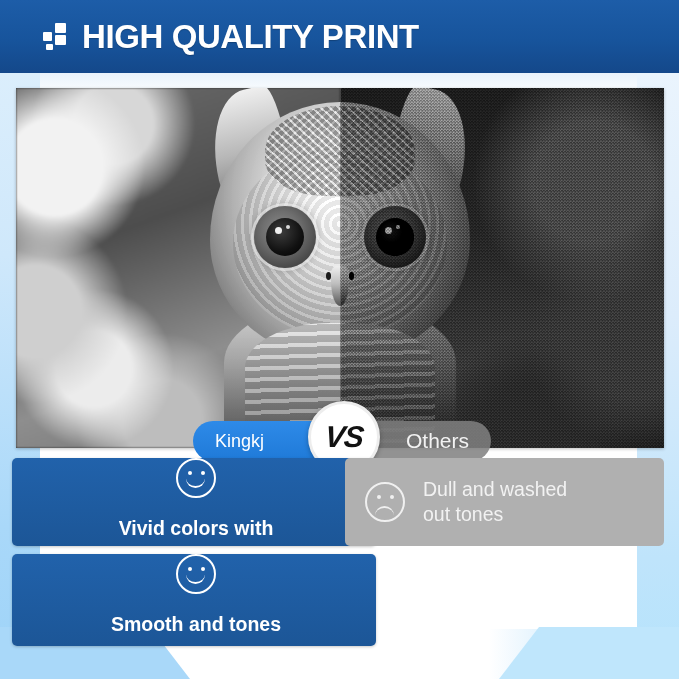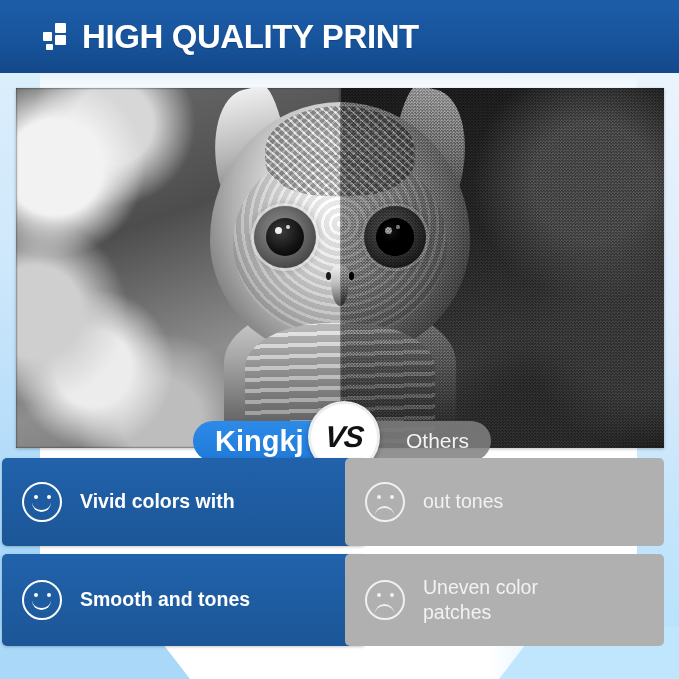--- a/index.html
+++ b/index.html
@@ -180,21 +180,21 @@
   .pill-left{
     left:193px;width:156px;
     background:linear-gradient(180deg,#2e8ae8 0%,#1f7ad8 100%);
     justify-content:flex-start;padding-left:22px;
   }
   .pill-right{
     left:331px;width:160px;
     background:rgba(128,128,128,.86);
     justify-content:flex-end;padding-right:22px;text-align:center;
   }
-  .pill-left span{color:#ffffff;font-size:29px;font-weight:bold;}
+  .pill-left span{color:#ffffff;font-size:18px;font-weight:normal;}
   .pill-right span{color:#f2f2f2;font-size:21px;font-weight:normal;}
   .vs-circle{
     position:absolute;left:308px;top:-20px;width:66px;height:66px;border-radius:50%;
     background:#ffffff;border:3px solid #ededed;
     display:flex;align-items:center;justify-content:center;
     box-shadow:0 2px 5px rgba(0,0,0,.28);
   }
   .vs-circle span{
     color:#121212;font-size:30px;font-weight:bold;font-style:italic;
     letter-spacing:-1px;line-height:1;transform:skewX(-6deg);
@@ -206,21 +206,21 @@
     display:flex;align-items:center;gap:18px;padding:0 16px 0 20px;
     border-radius:5px;
   }
   .card-good{
     background:linear-gradient(180deg,#2162ab 0%,#1c5697 100%);
     box-shadow:0 1px 3px rgba(0,0,0,.22);
   }
   .card-bad{background:#b0b0b0;}
   .c-r1{top:458px;height:88px;}
   .c-r2{top:554px;height:92px;}
-  .c-left{left:2px;width:364px;}
+  .c-left{left:12px;width:364px;flex-direction:column;}
   .c-right{left:345px;width:319px;}
 
   .face{
     flex:0 0 auto;position:relative;width:40px;height:40px;border-radius:50%;
     border:2.5px solid #ffffff;box-sizing:border-box;
   }
   .card-bad .face{border-color:#f0f0f0;}
   .face .e{position:absolute;width:4px;height:4px;border-radius:50%;background:#ffffff;top:11px;}
   .card-bad .face .e{background:#f0f0f0;}
   .face .e.l{left:9.5px;}
@@ -340,40 +340,30 @@
     </span>
   </div>
 
   <div class="card card-bad c-right c-r1">
     <span class="face">
       <i class="e l"></i>
         <i class="e r"></i>
         <i class="mouth-frown"></i>
     </span>
     <span class="card-text">
+      <div>Dull and washed</div>
       <div>out tones</div>
     </span>
   </div>
 
   <div class="card card-good c-left c-r2">
     <span class="face">
       <i class="e l"></i>
         <i class="e r"></i>
         <i class="mouth-smile"></i>
     </span>
     <span class="card-text">
       <div>Smooth and tones</div>
     </span>
   </div>
 
-  <div class="card card-bad c-right c-r2">
-    <span class="face">
-      <i class="e l"></i>
-        <i class="e r"></i>
-        <i class="mouth-frown"></i>
-    </span>
-    <span class="card-text">
-      <div>Uneven color</div>
-      <div>patches</div>
-    </span>
-  </div>
 
 </div>
 
 </body></html>

